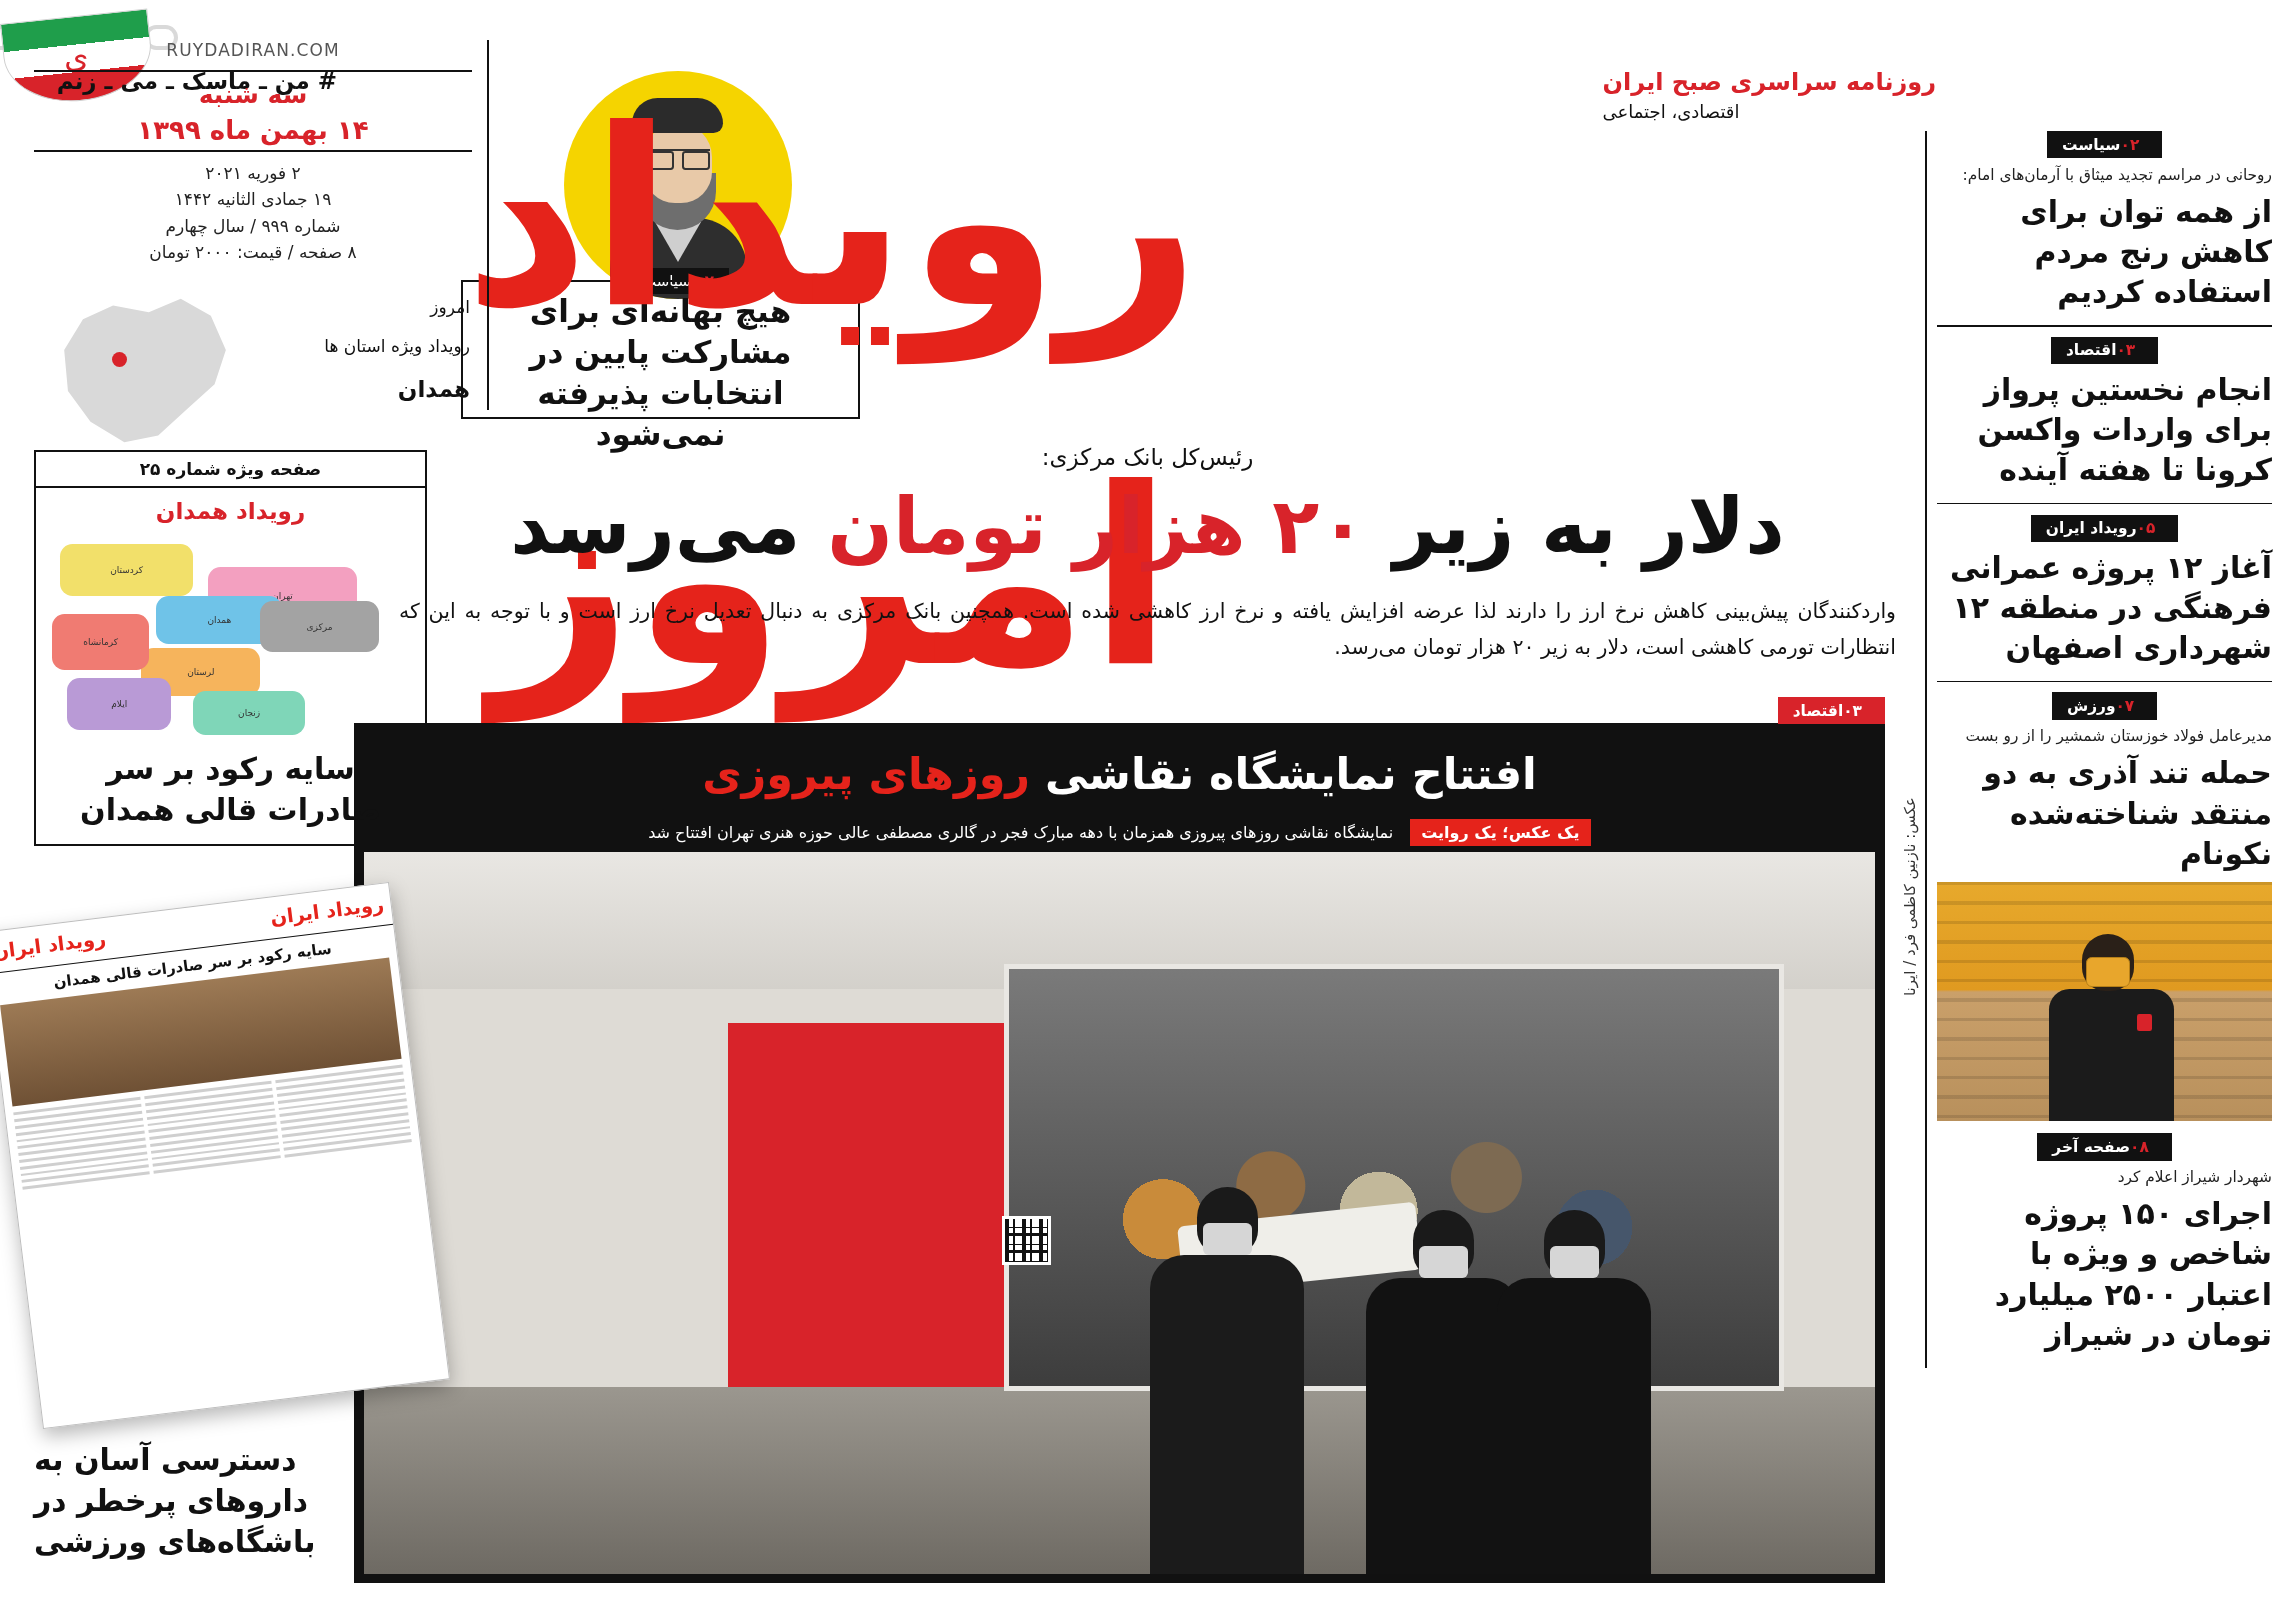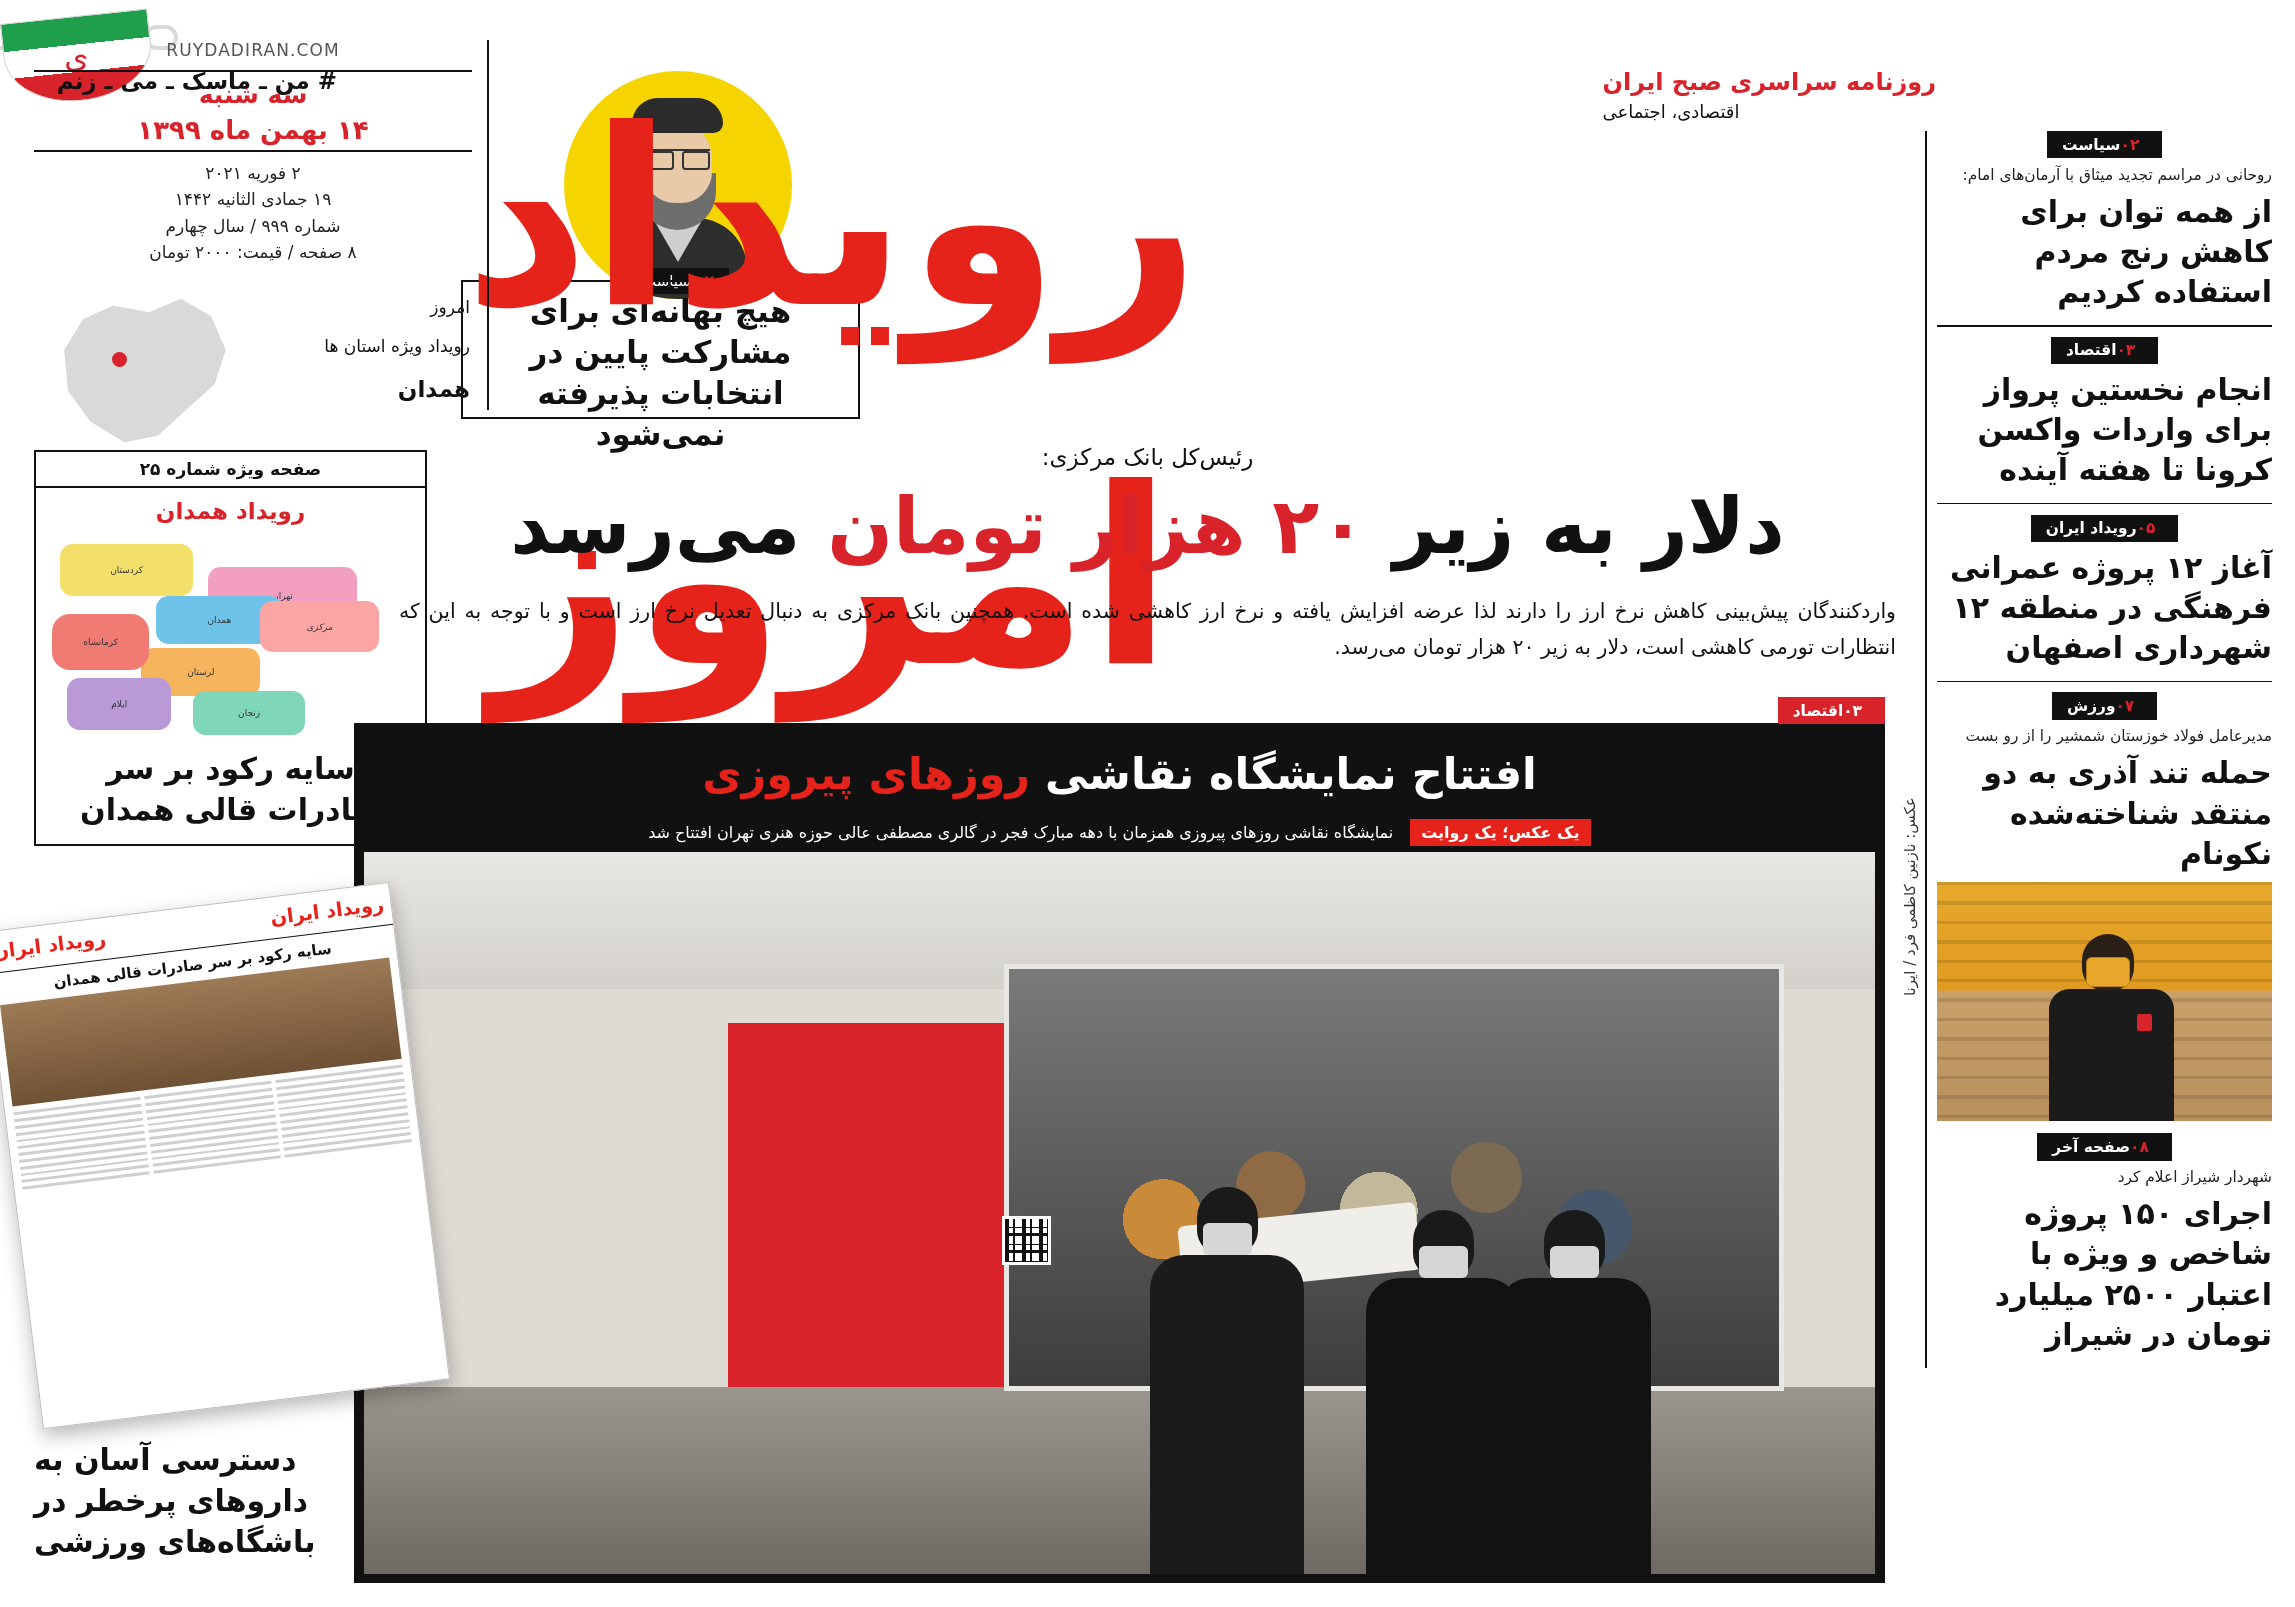--- a/index.html
+++ b/index.html
@@ -782,27 +782,27 @@
       <div class="prov-map">
         <div class="prov" style="left:44%;top:2%;width:40%;height:26%;background:#f3a0c0;margin-top:36px;">
             <span>تهران</span>
           </div>
         <div class="prov" style="left:4%;top:8%;width:36%;height:24%;background:#f2e06a;">
             <span>کردستان</span>
           </div>
         <div class="prov" style="left:30%;top:32%;width:34%;height:22%;background:#6fc3e8;">
             <span>همدان</span>
           </div>
-        <div class="prov" style="left:58%;top:34%;width:32%;height:24%;background:#fca5a5;font-style:italic;">
+        <div class="prov" style="left:58%;top:34%;width:32%;height:24%;background:#a3a3a3;">
             <span>مرکزی</span>
           </div>
         <div class="prov" style="left:26%;top:56%;width:32%;height:22%;background:#f6b45c;">
             <span>لرستان</span>
           </div>
-        <div class="prov" style="left:2%;top:40%;width:26%;height:26%;background:#f07b72;border-radius:18px;">
+        <div class="prov" style="left:2%;top:40%;width:26%;height:26%;background:#f07b72;">
             <span>کرمانشاه</span>
           </div>
         <div class="prov" style="left:6%;top:70%;width:28%;height:24%;background:#b99ad6;">
             <span>ایلام</span>
           </div>
         <div class="prov" style="left:40%;top:76%;width:30%;height:20%;background:#7fd6b8;">
             <span>زنجان</span>
           </div>
       </div>
 

